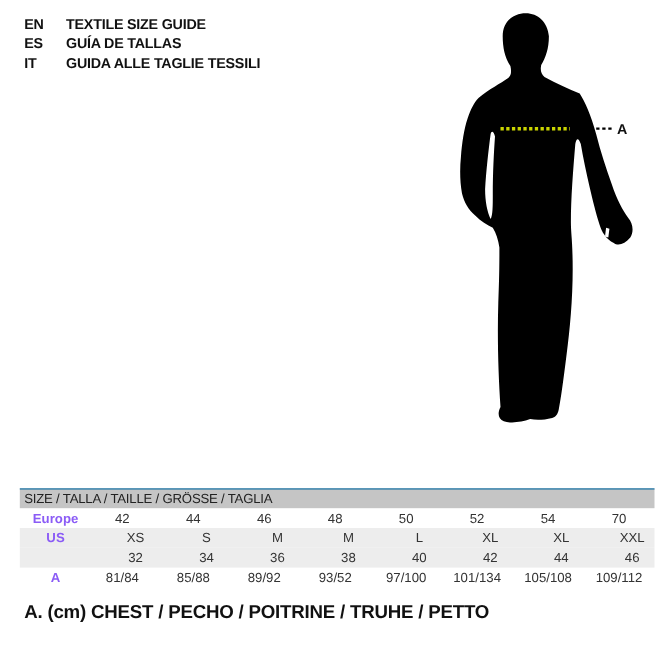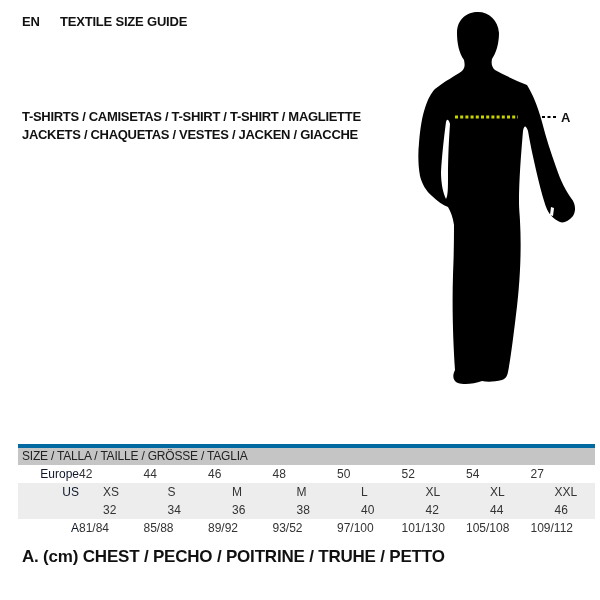--- a/index.html
+++ b/index.html
@@ -12,45 +12,49 @@
   .lang-row{display:flex;height:18px;line-height:18px;font-weight:bold;font-size:13px;letter-spacing:-0.2px;}
   .lang-code{width:38px;}
   
   .garments{position:absolute;left:22px;top:108px;font-weight:bold;font-size:13px;line-height:18px;letter-spacing:-0.3px;}
   
   .figure-wrap{position:absolute;left:400px;top:5px;width:190px;height:390px;}
   
   .section-title{position:absolute;left:22px;top:419px;font-weight:bold;font-size:12.5px;letter-spacing:-0.2px;}
   
   .size-table{position:absolute;left:18px;top:444px;width:577px;font-size:12px;color:#333;}
-  .thead{height:17px;line-height:17px;background:#c5c5c5;border-top:4px solid #0369a1;
+  .thead{height:17px;line-height:17px;background:#c5c5c5;border-top:1px solid #0369a1;
          padding-left:4px;color:#222;font-size:12px;letter-spacing:-0.2px;}
   .trow{display:flex;height:18px;line-height:18px;}
   .trow.shaded{background:#ededed;gap:24px;}
-  .tlabel{width:57px;padding-left:4px;text-align:right;color:#0f172a;}
-  .tcell{flex:1;}
+  .tlabel{width:57px;padding-left:4px;text-align:center;color:#8b5cf6;font-weight:bold;}
+  .tcell{flex:1;text-align:center;}
   
   .footnote{position:absolute;left:22px;top:547px;font-weight:bold;font-size:17px;letter-spacing:-0.2px;}
 </style>
 </head>
 <body>
 
 <div class="canvas">
 
   <div class="langs">
     <div class="lang-row">
       <span class="lang-code">EN</span>
       <span class="lang-label">TEXTILE SIZE GUIDE</span>
     </div>
+    <div class="lang-row">
+      <span class="lang-code">ES</span>
+      <span class="lang-label">GUÍA DE TALLAS</span>
+    </div>
+    <div class="lang-row">
+      <span class="lang-code">IT</span>
+      <span class="lang-label">GUIDA ALLE TAGLIE TESSILI</span>
+    </div>
   </div>
 
-  <div class="garments">
-    <div>T-SHIRTS / CAMISETAS / T-SHIRT / T-SHIRT / MAGLIETTE</div>
-    <div>JACKETS / CHAQUETAS / VESTES / JACKEN / GIACCHE</div>
-  </div>
 
   <div class="figure-wrap">
     <svg width="190" height="390" viewBox="0 0 190 390">
       <path d="M78,7
                C89,7 98,15 99,28
                C99,39 96,48 92,54
                C91,59 92,62 95,65
                C106,71 117,76 127,80
                C132,88 137,99 142,117
                C146,133 151,148 156,162
@@ -100,21 +104,21 @@
 
     <div class="trow">
       <span class="tlabel">Europe</span>
       <span class="tcell">42</span>
       <span class="tcell">44</span>
       <span class="tcell">46</span>
       <span class="tcell">48</span>
       <span class="tcell">50</span>
       <span class="tcell">52</span>
       <span class="tcell">54</span>
-      <span class="tcell">27</span>
+      <span class="tcell">70</span>
     </div>
 
     <div class="trow shaded">
       <span class="tlabel">US</span>
       <span class="tcell">XS</span>
       <span class="tcell">S</span>
       <span class="tcell">M</span>
       <span class="tcell">M</span>
       <span class="tcell">L</span>
       <span class="tcell">XL</span>
@@ -134,21 +138,21 @@
       <span class="tcell">46</span>
     </div>
 
     <div class="trow">
       <span class="tlabel">A</span>
       <span class="tcell">81/84</span>
       <span class="tcell">85/88</span>
       <span class="tcell">89/92</span>
       <span class="tcell">93/52</span>
       <span class="tcell">97/100</span>
-      <span class="tcell">101/130</span>
+      <span class="tcell">101/134</span>
       <span class="tcell">105/108</span>
       <span class="tcell">109/112</span>
     </div>
   </div>
 
   <div class="footnote">A. (cm) CHEST / PECHO / POITRINE / TRUHE / PETTO</div>
 
 </div>
 
 </body></html>

